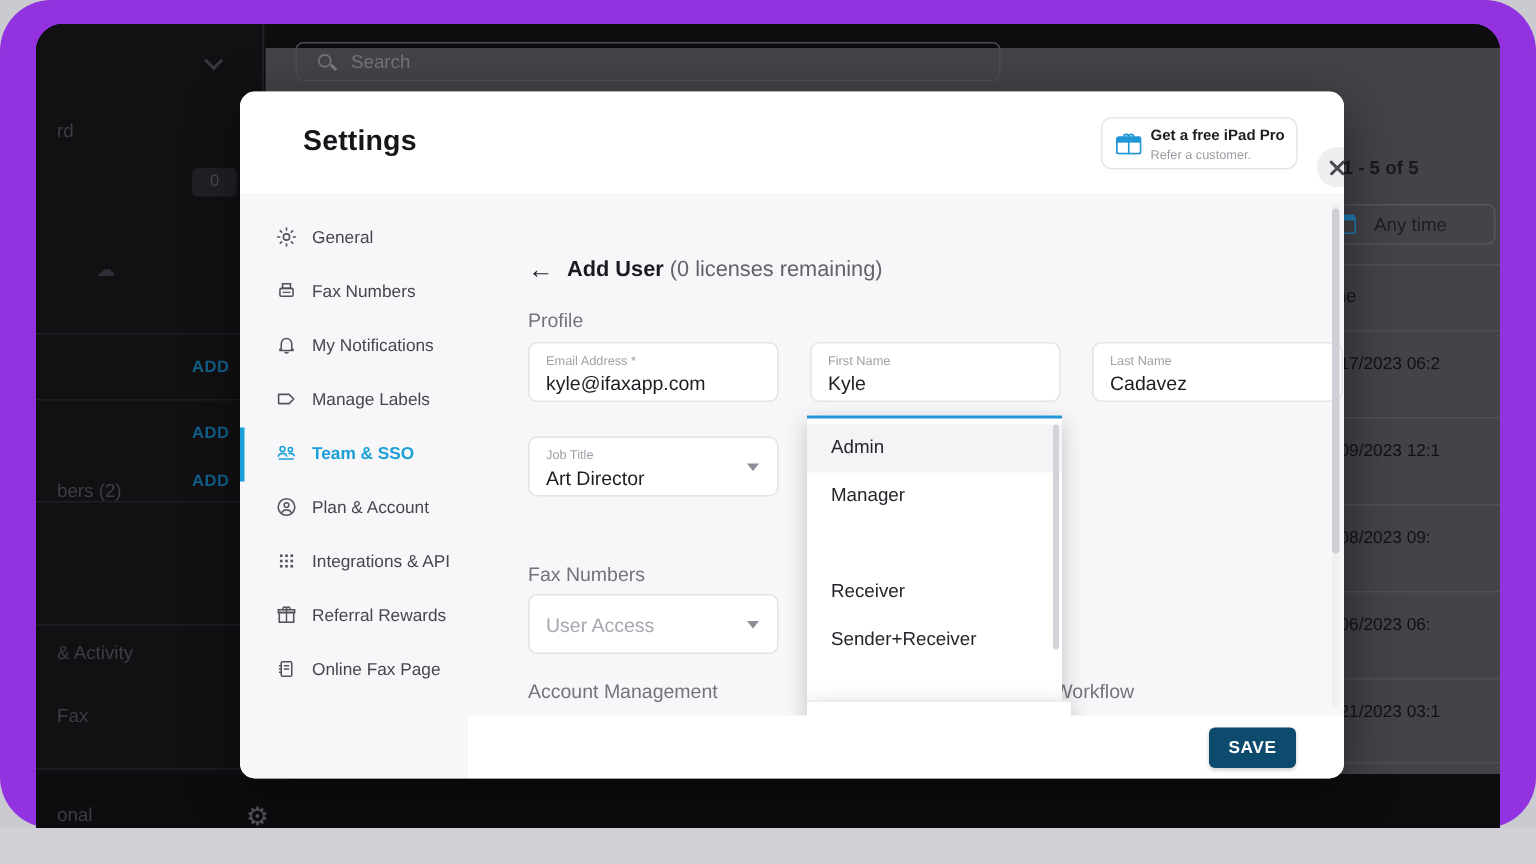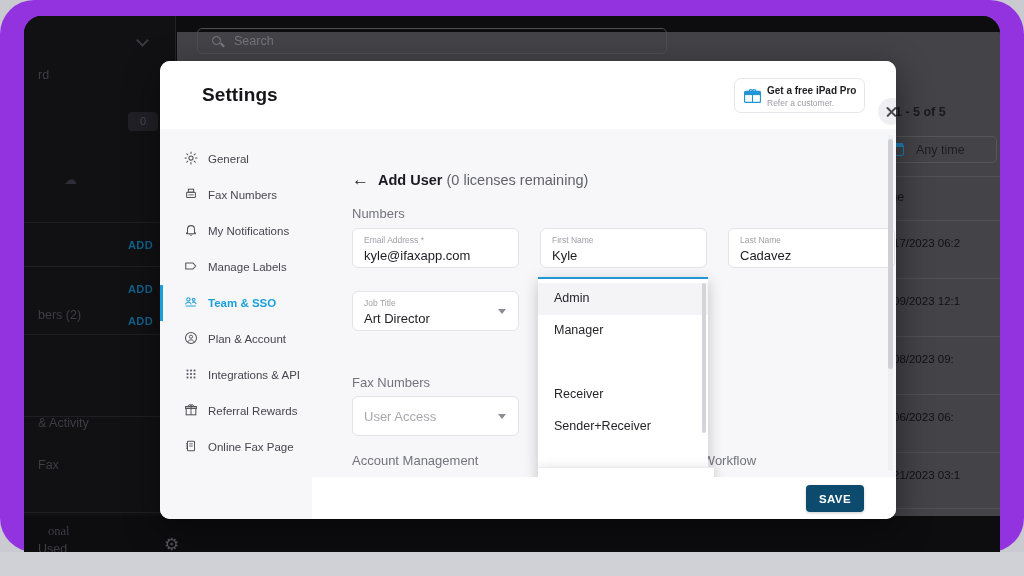--- a/index.html
+++ b/index.html
@@ -38,20 +38,21 @@
     background: #0d0d10;
   }
   #app-left {
     position: absolute; left: 0; top: 0; width: 152px; height: 500px;
     background: #111114;
     border-right: 1px solid #232328;
   }
   .appl-row {
     position: absolute; color: #3d3d44; font-size: 12.5px;
     white-space: nowrap;
+    margin-top: 12px;
   }
   .appl-div {
     position: absolute; left: 0; width: 152px; height: 1px; background: #1f1f24;
   }
   .app-add {
     position: absolute; color: #11628c; font-size: 11px; font-weight: 700;
     letter-spacing: .4px;
   }
   #app-chevron {
     position: absolute; left: 114px; top: 20px;
@@ -326,21 +327,21 @@
         <div class="appl-div" style="top:400px;"></div>
         <div class="appl-div" style="top:496px;"></div>
 
         <div class="app-add" style="left:104px;top:223px;">ADD</div>
         <div class="app-add" style="left:104px;top:267px;">ADD</div>
         <div class="app-add" style="left:104px;top:299px;">ADD</div>
 
         <div class="appl-row" style="left:14px;top:292px;">bers (2)</div>
         <div class="appl-row" style="left:14px;top:400px;">&amp; Activity</div>
         <div class="appl-row" style="left:14px;top:442px;">Fax</div>
-        <div class="appl-row" style="left:24px;top:508px;font-family:Liberation Serif, serif;">onal</div>
+        <div class="appl-row" style="left:14px;top:508px;">onal</div>
         <div class="appl-row" style="left:14px;top:526px;">Used</div>
         <div id="app-gear">⚙</div>
       </div>
 
       <div id="app-main">
         <div id="app-topbar"></div>
 
         <div id="app-search">
           <span class="mag"></span>
           <span class="ph">Search</span>
@@ -504,21 +505,21 @@
       </div>
 
       <div id="content">
 
         <div id="back-arrow">←</div>
         <div id="page-heading">
           <b>Add User</b>
           <span>(0 licenses remaining)</span>
         </div>
 
-        <div class="section-title" style="left:40px;top:77px;">Numbers</div>
+        <div class="section-title" style="left:40px;top:77px;">Profile</div>
 
         <div class="field" style="left:40px;top:99px;width:167px;">
           <span class="flabel">Email Address *</span>
           <span class="fvalue">kyle@ifaxapp.com</span>
         </div>
 
         <div class="field" style="left:228px;top:99px;width:167px;">
           <span class="flabel">First Name</span>
           <span class="fvalue">Kyle</span>
         </div>

